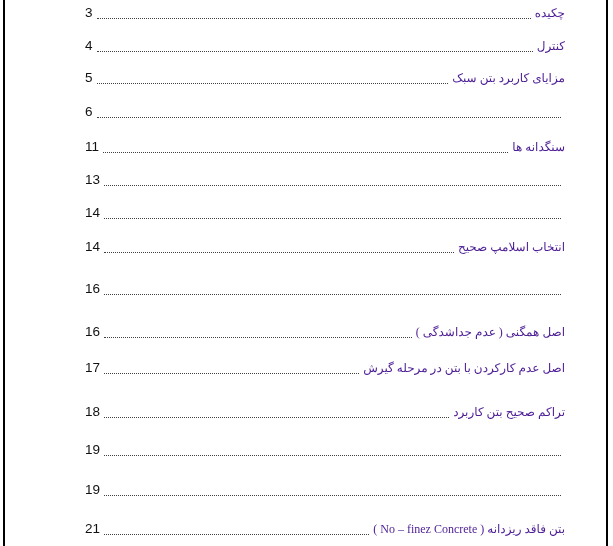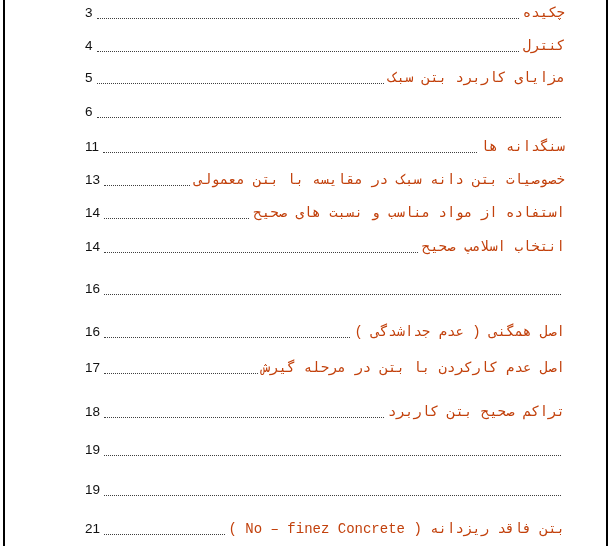--- a/index.html
+++ b/index.html
@@ -37,23 +37,23 @@
     position: absolute;
     left: 85px;
     right: 48px;
     height: 19px;
     display: flex;
     direction: rtl;
     align-items: baseline;
     line-height: 19px;
   }
   .toc-title {
-    font-family: Liberation Mono, monospace;
-    font-size: 14px;
-    color: #c2410c;
+    font-family: Liberation Serif, serif;
+    font-size: 12px;
+    color: #4c1d95;
     white-space: nowrap;
     flex: 0 0 auto;
   }
   .toc-leader {
     flex: 1 1 auto;
     min-width: 8px;
     align-self: flex-end;
     margin: 0 4px 3px 4px;
     border-bottom: 1.5px dotted #3f3f3f;
   }
@@ -90,26 +90,24 @@
       <div class="toc-row" dir="rtl" style="top: 102px;">
     <span class="toc-leader"></span>
     <span class="toc-page">6</span>
   </div>
       <div class="toc-row" dir="rtl" style="top: 137px;">
     <span class="toc-title">سنگدانه ها</span>
     <span class="toc-leader"></span>
     <span class="toc-page">11</span>
   </div>
       <div class="toc-row" dir="rtl" style="top: 170px;">
-    <span class="toc-title">خصوصیات بتن دانه سبک در مقایسه با بتن معمولی</span>
     <span class="toc-leader"></span>
     <span class="toc-page">13</span>
   </div>
       <div class="toc-row" dir="rtl" style="top: 203px;">
-    <span class="toc-title">استفاده از مواد مناسب و نسبت های صحیح</span>
     <span class="toc-leader"></span>
     <span class="toc-page">14</span>
   </div>
       <div class="toc-row" dir="rtl" style="top: 237px;">
     <span class="toc-title">انتخاب اسلامپ صحیح</span>
     <span class="toc-leader"></span>
     <span class="toc-page">14</span>
   </div>
       <div class="toc-row" dir="rtl" style="top: 279px;">
     <span class="toc-leader"></span>

